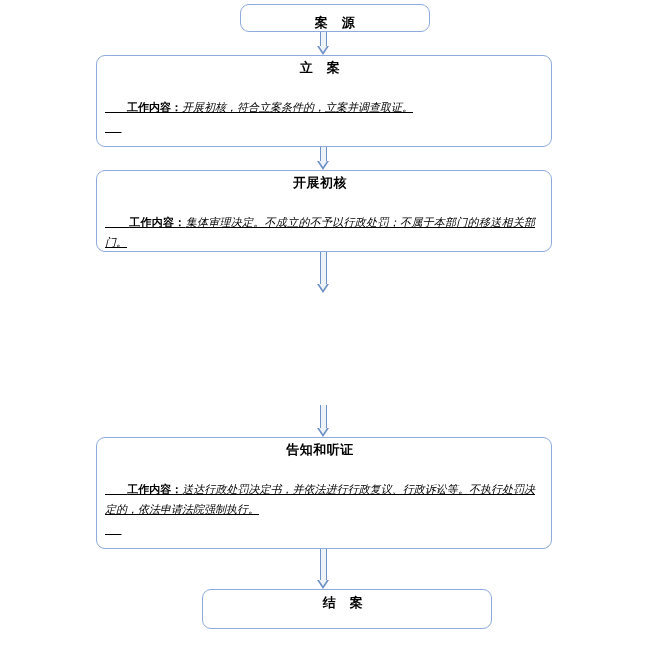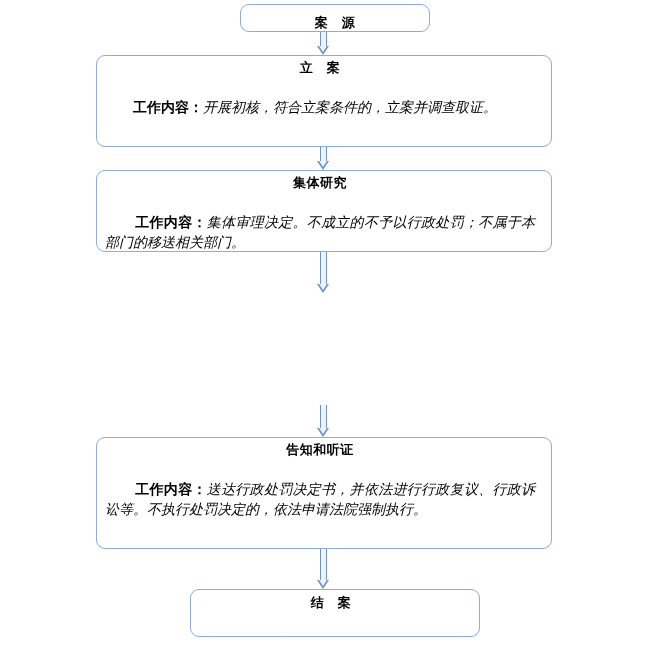--- a/index.html
+++ b/index.html
@@ -37,24 +37,25 @@
     text-align: center;
     font-weight: bold;
     font-size: 13px;
     line-height: 18px;
     letter-spacing: 0.5px;
     font-family: "Liberation Sans", "DejaVu Sans", sans-serif;
     white-space: pre;
   }
 
   .node-body {
-    font-size: 14px;
+    font-size: 11px;
     line-height: 20px;
     text-align: justify;
     text-justify: inter-ideograph;
+    text-decoration: underline;
   }
 
   .line {
     display: block;
     white-space: pre-wrap;
   }
 
   .line .lbl {
     font-weight: bold;
     font-family: "Liberation Sans", "DejaVu Sans", sans-serif;
@@ -65,21 +66,21 @@
     font-style: italic;
     font-family: "Liberation Serif", "DejaVu Serif", serif;
   }
 
   
   #node-source   { left: 240px; top: 4px;   width: 190px; height: 28px; }
   #node-filing   { left: 96px;  top: 55px;  width: 456px; height: 92px; }
   #node-collective { left: 96px; top: 170px; width: 456px; height: 82px; }
   #node-notice   { left: 96px;  top: 293px; width: 456px; height: 112px; }
   #node-penalty  { left: 96px;  top: 437px; width: 456px; height: 112px; }
-  #node-close    { left: 190px; top: 589px; width: 290px; height: 48px; }
+  #node-close    { left: 202px; top: 589px; width: 290px; height: 40px; }
 
   #node-source .node-title,
   #node-close .node-title { line-height: 20px; }
 
   #node-source { display: flex; align-items: center; justify-content: center; padding: 0; }
   #node-source .node-title { width: 100%; margin-top: 9px; }
 
   
   .arrow {
     position: absolute;
@@ -163,21 +164,21 @@
 
     </div>
   </div>
 
   <div class="arrow" id="arrow-2">
     <div class="shaft"></div>
     <div class="head"></div>
   </div>
 
   <div class="node" id="node-collective">
-    <div class="node-title">集体研究</div>
+    <div class="node-title">开展初核</div>
     <div class="node-body">
       <span class="line">
         <span class="lbl">工作内容：</span><span class="txt">集体审理决定。不成立的不予以行政处罚；不属于本部门的移送相关部门。</span>
       </span>
     </div>
   </div>
 
   <div class="arrow" id="arrow-3">
     <div class="shaft"></div>
     <div class="head"></div>

